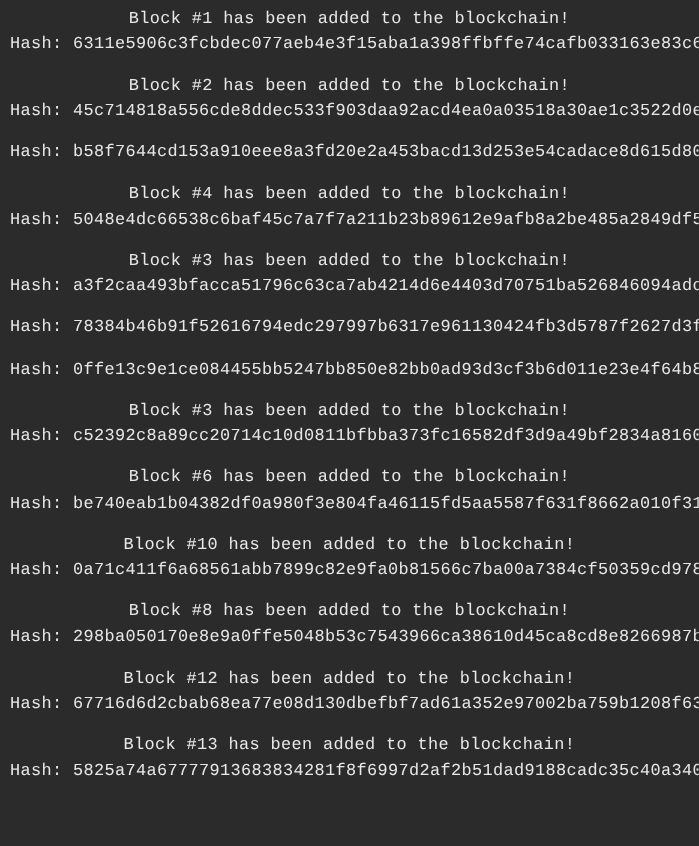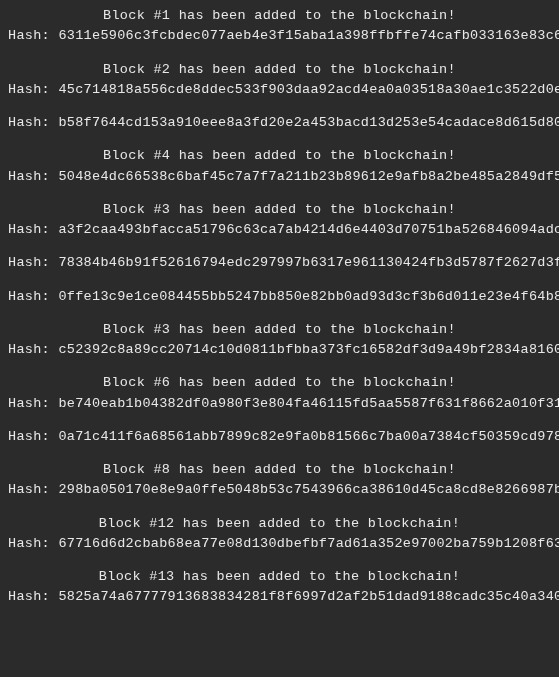--- a/index.html
+++ b/index.html
@@ -37,17 +37,17 @@
 <div id="terminal-output">
     <div class="block-entry"><span class="block-line">Block #1 has been added to the blockchain!</span><span class="hash-line">Hash: 6311e5906c3fcbdec077aeb4e3f15aba1a398ffbffe74cafb033163e83c65cb2</span></div>
     <div class="block-entry"><span class="block-line">Block #2 has been added to the blockchain!</span><span class="hash-line">Hash: 45c714818a556cde8ddec533f903daa92acd4ea0a03518a30ae1c3522d0e81ae</span></div>
     <div class="block-entry"><span class="hash-line">Hash: b58f7644cd153a910eee8a3fd20e2a453bacd13d253e54cadace8d615d80bbae</span></div>
     <div class="block-entry"><span class="block-line">Block #4 has been added to the blockchain!</span><span class="hash-line">Hash: 5048e4dc66538c6baf45c7a7f7a211b23b89612e9afb8a2be485a2849df58005</span></div>
     <div class="block-entry"><span class="block-line">Block #3 has been added to the blockchain!</span><span class="hash-line">Hash: a3f2caa493bfacca51796c63ca7ab4214d6e4403d70751ba526846094adc0160</span></div>
     <div class="block-entry"><span class="hash-line">Hash: 78384b46b91f52616794edc297997b6317e961130424fb3d5787f2627d3f1308</span></div>
     <div class="block-entry"><span class="hash-line">Hash: 0ffe13c9e1ce084455bb5247bb850e82bb0ad93d3cf3b6d011e23e4f64b81f13</span></div>
     <div class="block-entry"><span class="block-line">Block #3 has been added to the blockchain!</span><span class="hash-line">Hash: c52392c8a89cc20714c10d0811bfbba373fc16582df3d9a49bf2834a8160f6e7</span></div>
     <div class="block-entry"><span class="block-line">Block #6 has been added to the blockchain!</span><span class="hash-line">Hash: be740eab1b04382df0a980f3e804fa46115fd5aa5587f631f8662a010f31af4f</span></div>
-    <div class="block-entry"><span class="hash-line">Hash: 0a71c411f6a68561abb7899c82e9fa0b81566c7ba00a7384cf50359cd9783041</span></div>
+    <div class="block-entry"><span class="block-line">Block #10 has been added to the blockchain!</span><span class="hash-line">Hash: 0a71c411f6a68561abb7899c82e9fa0b81566c7ba00a7384cf50359cd9783041</span></div>
     <div class="block-entry"><span class="block-line">Block #8 has been added to the blockchain!</span><span class="hash-line">Hash: 298ba050170e8e9a0ffe5048b53c7543966ca38610d45ca8cd8e8266987b4b5e</span></div>
     <div class="block-entry"><span class="block-line">Block #12 has been added to the blockchain!</span><span class="hash-line">Hash: 67716d6d2cbab68ea77e08d130dbefbf7ad61a352e97002ba759b1208f633cfc</span></div>
     <div class="block-entry"><span class="block-line">Block #13 has been added to the blockchain!</span><span class="hash-line">Hash: 5825a74a67777913683834281f8f6997d2af2b51dad9188cadc35c40a340d0941</span></div>
   </div>
 
 </body></html>

